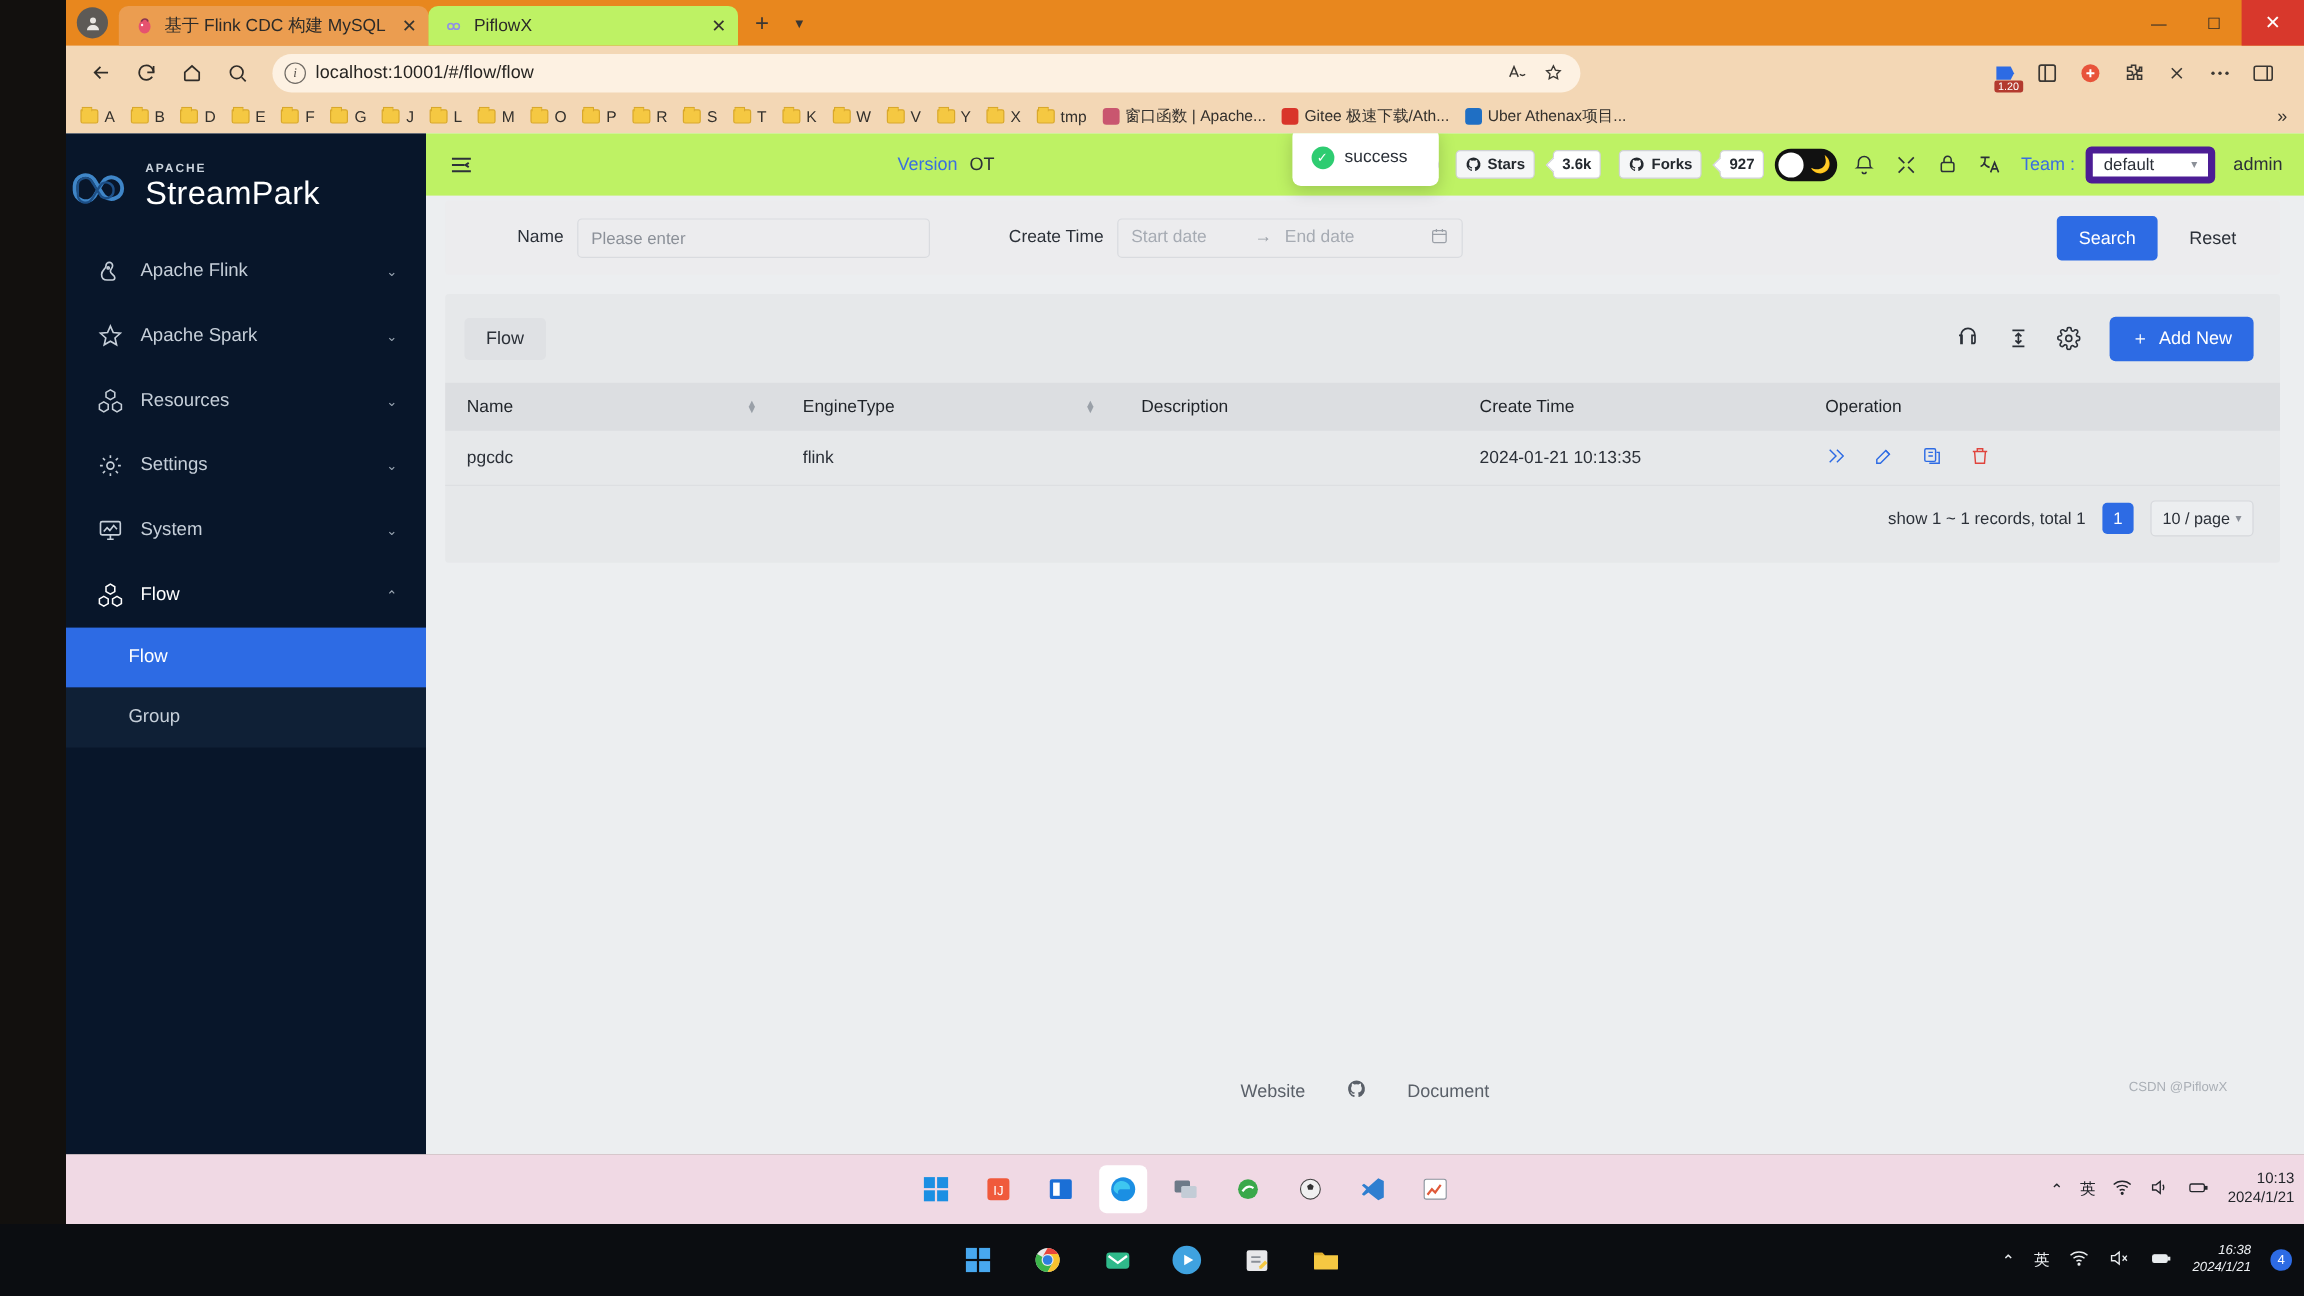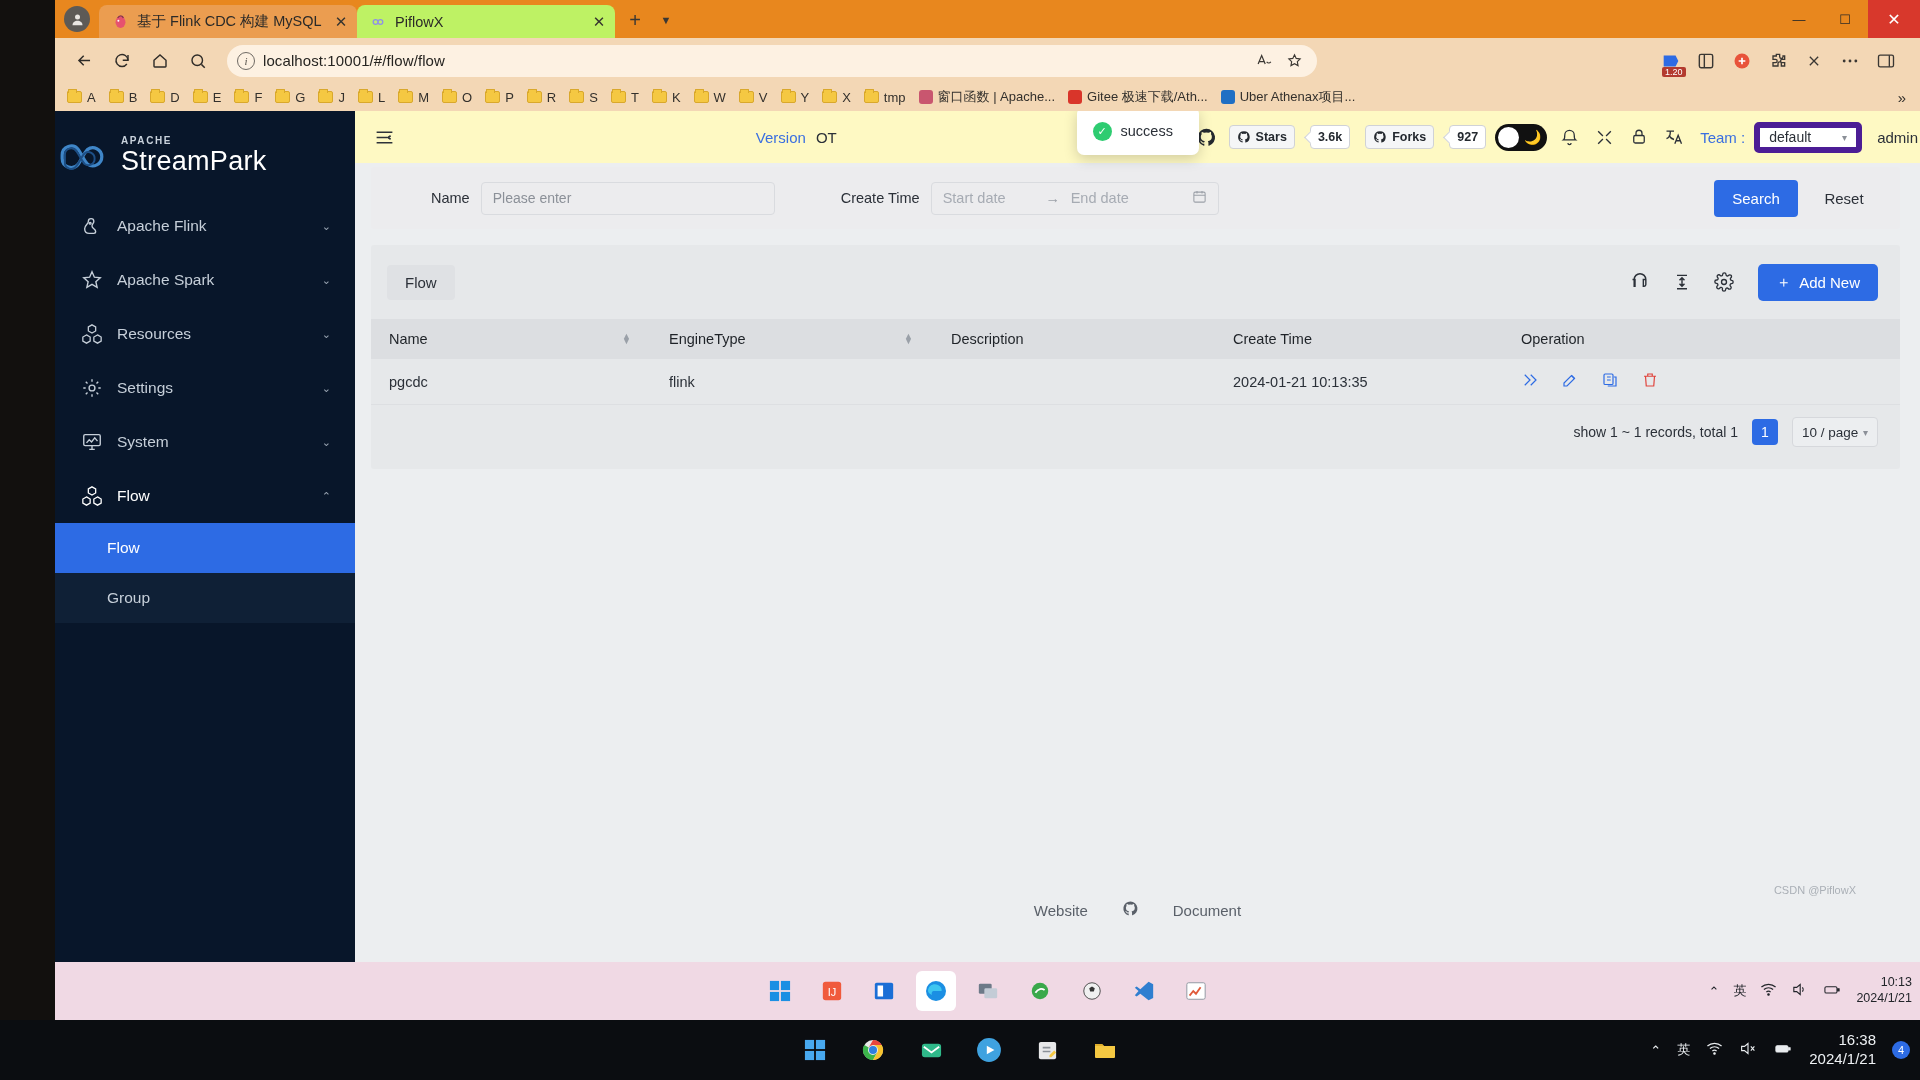--- a/index.html
+++ b/index.html
@@ -115,21 +115,21 @@
   .nav-item.sel-parent { color: #ffffff; }
   .sub-item {
     height: 50px; display:flex; align-items:center; padding-left: 52px; font-size: 15.5px; color: #c6cfd9;
     cursor: pointer;
   }
   .sub-item.active { background: #2d6be4; color: #fff; }
   .sub-item.group-row { background: #0f2036; }
 
   
   .main { position: absolute; left: 300px; top: 0; right: 0; height: 851px; background: #eceef0; }
-  .topbar { height: 52px; display:flex; align-items:center; padding: 0 2px 0 14px; background: #fef9c3; gap: 0; position: relative;}
+  .topbar { height: 52px; display:flex; align-items:center; padding: 0 18px 0 14px; background: #bef264; gap: 0; position: relative;}
   .hamburger { width: 30px; height: 30px; display:flex; align-items:center; justify-content:center; color: #2d3239;}
   .topbar-center { flex: 1; display:flex; align-items:center; justify-content:center; gap: 10px;}
   .version-link { color: #3a6fe0; font-size: 15px; }
   .topbar-right { display:flex; align-items:center; gap: 9px; margin-left: auto;}
   .gh-chip {
     display:flex; align-items:center; height: 24px; border: 1px solid #d0d2d6; border-radius: 4px;
     background: #f5f6f7; font-size: 12.5px; font-weight: bold; color: #24292f; padding: 0 7px; gap: 5px;
   }
   .gh-count {
     display:flex; align-items:center; height: 24px; border: 1px solid #d0d2d6; border-radius: 4px;
@@ -238,24 +238,24 @@
   .tray1 { position: absolute; right: 8px; display:flex; align-items:center; gap: 14px; font-size: 13px; color: #22252a;}
   .clock { text-align: right; line-height: 1.25; font-size: 12.5px; color: #22252a;}
 
   .taskbar2 {
     position: absolute; left: 0; top: 1020px; width: 1920px; height: 60px;
     background: #0b0d11; display:flex; align-items:center;
   }
   .tb2-center { position: absolute; left: 50%; transform: translateX(-50%); display:flex; align-items:center; gap: 22px;}
   .tb2-app { width: 36px; height: 36px; display:flex; align-items:center; justify-content:center; position:relative;}
   .tray2 { position: absolute; right: 10px; display:flex; align-items:center; gap: 16px; color:#e9ecef; font-size: 13px;}
-  .clock2 { text-align:right; line-height:1.25; font-size: 15px; color:#eef1f4;}
+  .clock2 { text-align:right; line-height:1.25; font-size: 11px; color:#eef1f4;font-style:italic;}
   .badge-4 { width: 18px; height:18px; border-radius:50%; background:#2d6be4; color:#fff; font-size:11px;
      display:flex; align-items:center; justify-content:center;}
-  .watermark { position:absolute; right: 64px; bottom: 66px; font-size: 11px; color: #9aa0a8; opacity:.8;}
+  .watermark { position:absolute; right: 64px; bottom: 50px; font-size: 11px; color: #9aa0a8; opacity:.8;}
 </style>
 </head>
 <body>
 
 <div id="root">
 
   <div class="browser">
 
     <div class="tabstrip">
       <div class="profile-btn">

